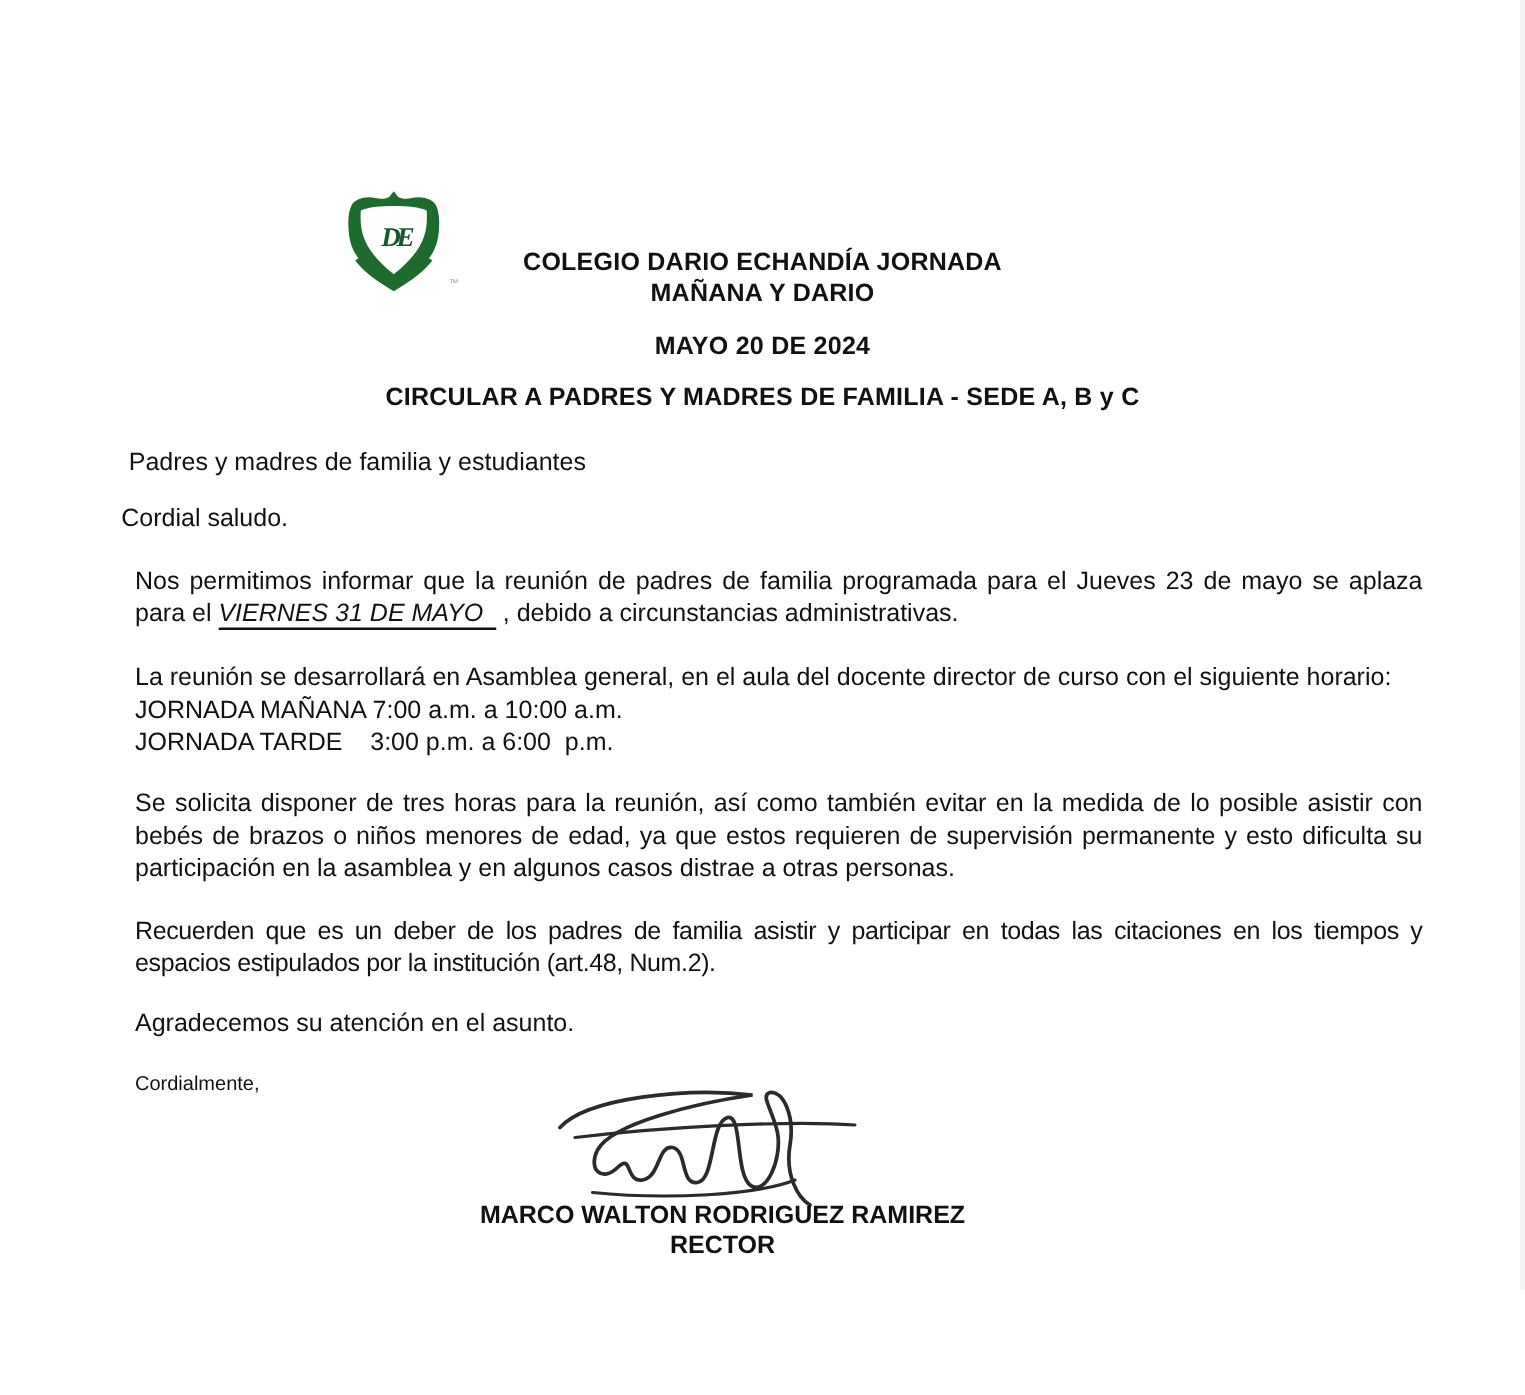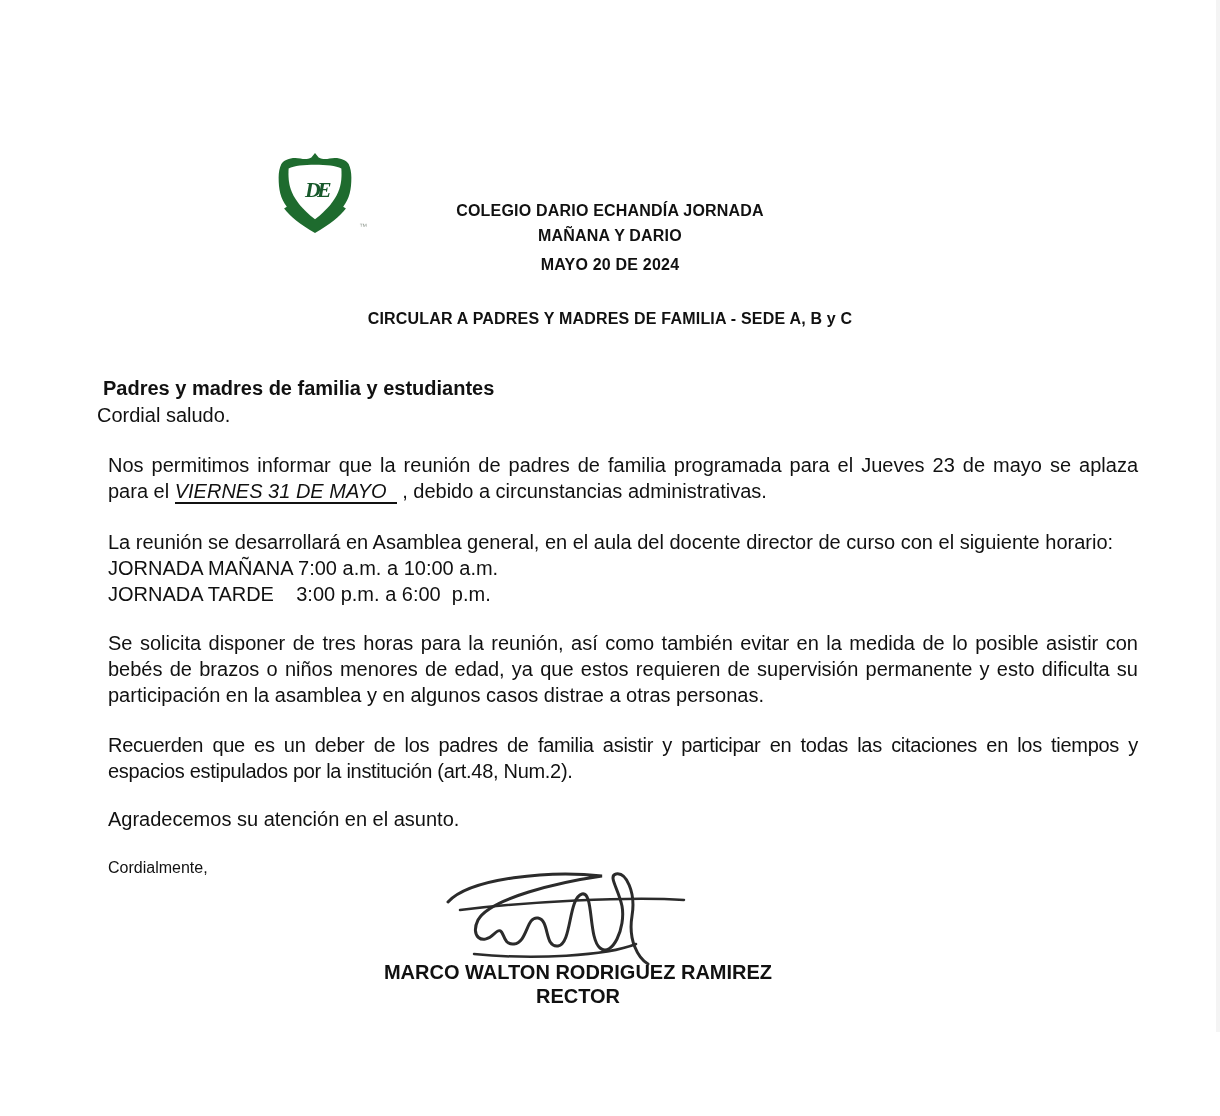--- a/index.html
+++ b/index.html
@@ -6,24 +6,24 @@
   .page {
     position:relative;
     width:1220px; height:1032px;
     background:#ffffff;
     font-family:"Liberation Sans", sans-serif;
     color:#111111;
     overflow:hidden;
   }
   .abs { position:absolute; }
   .centered { left:0; width:100%; text-align:center; }
-  .title-line { font-weight:bold; font-size:16px; line-height:25px; letter-spacing:0.2px; }
+  .title-line { font-weight:bold; font-size:20px; line-height:25px; letter-spacing:0.2px; }
   .logo-wrap { left:273px; top:153px; width:84px; height:80px; }
   .tm-mark { position:absolute; right:-10px; bottom:2px; font-size:8px; color:#9aa39a; }
-  .recipients { left:103px; top:377px; font-weight:bold; font-size:20px; }
+  .recipients { left:103px; top:359px; font-weight:normal; font-size:20px; }
   .greeting { left:97px; top:404px; font-size:20px; }
   .body-par {
     left:108px; width:1030px;
     font-size:20px; line-height:26px;
     text-align:justify;
   }
   .p1 { top:452px; }
   .p2 { top:529px; text-align:left; }
   .p3 { top:630px; }
   .p4 { top:732px; letter-spacing:-0.3px; }
@@ -55,21 +55,21 @@
     <svg width="84" height="80" viewBox="0 0 90 88">
       <path d="M45,0 L49,5 C53,7 57,7 61,6 C70,4 79,7 82,12 C84,16 85,21 85,27 C85,40 83,50 76,59 L79,61 C72,70 62,78 45,88 C28,78 18,70 11,61 L14,59 C7,50 5,40 5,27 C5,21 6,16 8,12 C11,7 20,4 29,6 C33,7 37,7 41,5 Z" fill="#1e6b2e"></path>
       <path d="M45,13 C57,13 68,14 74,17 C75,34 73,51 45,73 C17,51 15,34 16,17 C22,14 33,13 45,13 Z" fill="#ffffff"></path>
       <text x="34" y="48" class="monogram">DE</text>
     </svg>
     <span class="tm-mark">™</span>
   </div>
 
   <div class="abs centered title-line" style="top:198px;">COLEGIO DARIO ECHANDÍA JORNADA</div>
   <div class="abs centered title-line" style="top:223px;">MAÑANA Y DARIO</div>
-  <div class="abs centered title-line" style="top:252px;">MAYO 20 DE 2024</div>
+  <div class="abs centered title-line" style="top:265px;">MAYO 20 DE 2024</div>
   <div class="abs centered title-line" style="top:306px;">CIRCULAR A PADRES Y MADRES DE FAMILIA - SEDE A, B y C</div>
 
   <div class="abs recipients">Padres y madres de familia y estudiantes</div>
   <div class="abs greeting">Cordial saludo.</div>
 
   <div class="abs body-par p1">
     <span>Nos permitimos informar que la reunión de padres de familia programada para el </span><span class="bold">Jueves 23 de mayo</span><span>  se aplaza para el </span><span class="emph-underline">VIERNES 31 DE MAYO</span><span> , debido a circunstancias administrativas.</span>
   </div>
 
   <div class="abs body-par p2">

